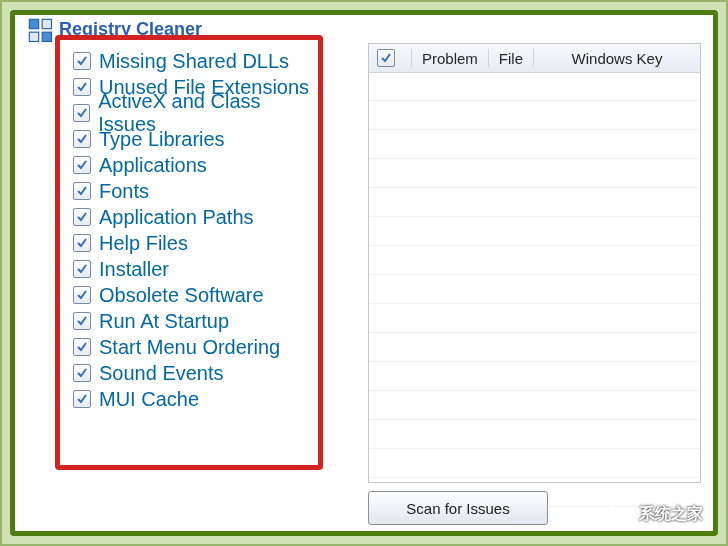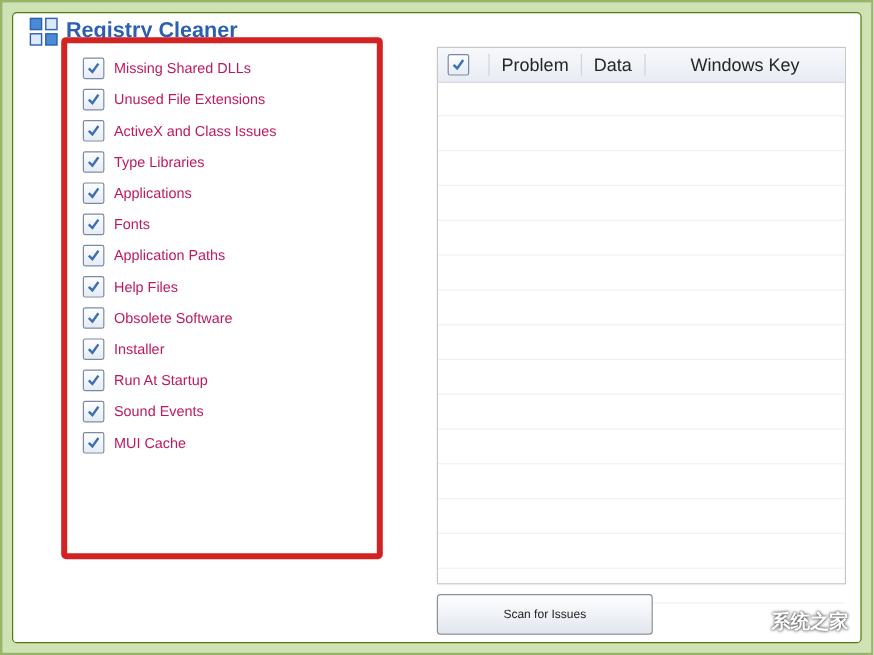--- a/index.html
+++ b/index.html
@@ -1,45 +1,45 @@
 <!DOCTYPE html>
 <html><head>
 <meta charset="utf-8">
 <style>
   html,body{margin:0;padding:0;font-family:Tahoma,Segoe UI,Arial,sans-serif;font-size:13px;color:#222;}
   .stage{width:728px;height:546px;box-sizing:border-box;background:#cfe2b4;border:2px solid #97b46a;padding:8px;position:relative;}
-  .app{width:100%;height:100%;background:#fff;border:1px solid #4d7c0f;border-radius:4px;box-sizing:border-box;position:relative;overflow:hidden;}
+  .app{width:100%;height:100%;background:#fff;border:5px solid #4d7c0f;border-radius:4px;box-sizing:border-box;position:relative;overflow:hidden;}
 
   
   .title-icon{position:absolute;left:12px;top:2px;}
   .title-icon svg{width:28px;height:28px;}
   .title{position:absolute;left:44px;top:4px;font-size:18px;color:#2a5fb2;font-weight:bold;text-decoration:underline;}
 
   
   .hl{position:absolute;left:40px;top:20px;width:258px;height:425px;border:5px solid #d22222;border-radius:4px;pointer-events:none;}
 
   
   .list{position:absolute;left:58px;top:33px;width:240px;}
   .item{display:flex;align-items:center;height:26px;}
   .cb{width:16px;height:16px;border:1px solid #7a8aa6;border-radius:2px;background:linear-gradient(#fdfdfd,#e6ecf5);margin-right:8px;display:flex;align-items:center;justify-content:center;box-shadow:inset 0 1px 0 #fff;}
   .cb svg{width:12px;height:12px;}
-  .lbl{font-size:12px;color:#be185d;}
+  .lbl{font-size:20px;color:#0369a1;}
 
   
   .panel{position:absolute;left:353px;top:28px;right:12px;bottom:48px;border:1px solid #c7c7c7;background:#fff;text-align:center;}
   .hdr{height:28px;display:flex;align-items:center;background:linear-gradient(#f7f8fb,#e8ecf3);border-bottom:1px solid #d0d3da;}
   .hdr .col{padding:0 10px;font-size:15px;color:#262626;white-space:nowrap;}
   .hdr .sep{width:1px;height:18px;background:#cfd3dc;}
   .hdr .cbcell{padding:0 8px;display:flex;align-items:center;}
   .gridbody{position:absolute;left:0;right:0;top:28px;bottom:0;}
   .row{height:28px;border-bottom:1px solid #f1f1f4;}
 
   
   .scanwrap{position:absolute;left:353px;bottom:6px;}
-  .scanbtn{width:178px;height:32px;border:1px solid #8b8f96;border-radius:3px;background:linear-gradient(#fdfeff,#e2e6ee);font-size:10px;color:#222;display:flex;align-items:center;justify-content:center;cursor:pointer;}
+  .scanbtn{width:178px;height:32px;border:1px solid #8b8f96;border-radius:3px;background:linear-gradient(#fdfeff,#e2e6ee);font-size:15px;color:#222;display:flex;align-items:center;justify-content:center;cursor:pointer;}
 
   
   .wm{position:absolute;right:10px;bottom:4px;display:flex;align-items:center;gap:6px;opacity:.9;pointer-events:none;text-align:center;}
   .wm-text{color:#fff;font-size:16px;font-weight:bold;text-shadow:0 0 3px #444,0 0 2px #444;}
 </style>
 </head>
 <body>
 
 <div class="stage">
   <div class="app">
@@ -120,37 +120,45 @@
             </svg>
           </span>
           <span class="lbl">Help Files</span>
         </div>
         <div class="item">
           <span class="cb">
             <svg viewBox="0 0 12 12">
               <polyline points="2,6 5,9 10,2" fill="none" stroke="#3a6fb8" stroke-width="2"></polyline>
             </svg>
           </span>
+          <span class="lbl">Installer</span>
+        </div>
+        <div class="item">
+          <span class="cb">
+            <svg viewBox="0 0 12 12">
+              <polyline points="2,6 5,9 10,2" fill="none" stroke="#3a6fb8" stroke-width="2"></polyline>
+            </svg>
+          </span>
           <span class="lbl">Obsolete Software</span>
         </div>
         <div class="item">
           <span class="cb">
             <svg viewBox="0 0 12 12">
               <polyline points="2,6 5,9 10,2" fill="none" stroke="#3a6fb8" stroke-width="2"></polyline>
             </svg>
           </span>
-          <span class="lbl">Installer</span>
-        </div>
-        <div class="item">
-          <span class="cb">
-            <svg viewBox="0 0 12 12">
-              <polyline points="2,6 5,9 10,2" fill="none" stroke="#3a6fb8" stroke-width="2"></polyline>
-            </svg>
-          </span>
           <span class="lbl">Run At Startup</span>
+        </div>
+        <div class="item">
+          <span class="cb">
+            <svg viewBox="0 0 12 12">
+              <polyline points="2,6 5,9 10,2" fill="none" stroke="#3a6fb8" stroke-width="2"></polyline>
+            </svg>
+          </span>
+          <span class="lbl">Start Menu Ordering</span>
         </div>
         <div class="item">
           <span class="cb">
             <svg viewBox="0 0 12 12">
               <polyline points="2,6 5,9 10,2" fill="none" stroke="#3a6fb8" stroke-width="2"></polyline>
             </svg>
           </span>
           <span class="lbl">Sound Events</span>
         </div>
         <div class="item">
@@ -168,21 +176,21 @@
         <span class="cbcell">
           <span class="cb">
             <svg viewBox="0 0 12 12">
                 <polyline points="2,6 5,9 10,2" fill="none" stroke="#3a6fb8" stroke-width="2"></polyline>
               </svg>
           </span>
         </span>
         <span class="sep"></span>
         <span class="col">Problem</span>
         <span class="sep"></span>
-        <span class="col">Data</span>
+        <span class="col">File</span>
         <span class="sep"></span>
         <span class="col" style="flex:1">Windows Key</span>
       </div>
       <div class="gridbody" id="gridbody">
           <div class="row"></div>
           <div class="row"></div>
           <div class="row"></div>
           <div class="row"></div>
           <div class="row"></div>
           <div class="row"></div>

